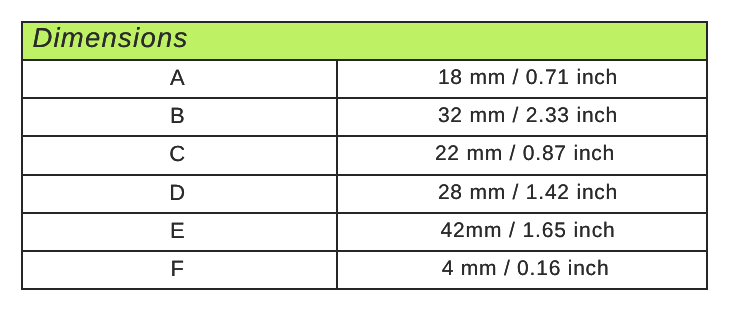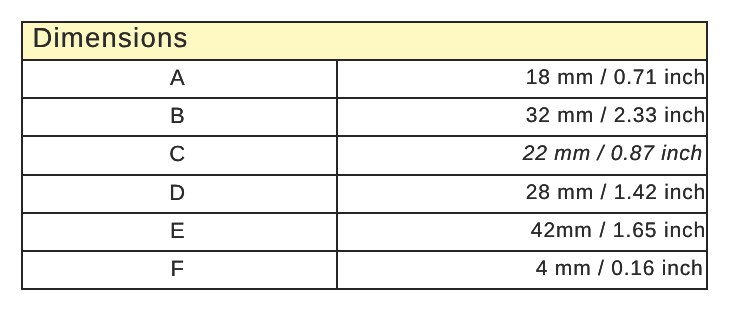--- a/index.html
+++ b/index.html
@@ -34,59 +34,60 @@
     background: #ffffff;
   }
   .dim-table td {
     border: 2px solid #262626;
     padding: 0;
     height: 36.14px;
     color: #2b2b2b;
     text-shadow: 0 0 0.3px #2b2b2b;
   }
   .hdr-cell {
-    background: #fef9c3;
+    background: #bef264;
     font-size: 27.5px;
     text-align: left;
     padding-left: 9px !important;
     letter-spacing: 1.25px;
     vertical-align: middle;
     line-height: 30px;
     position: relative;
     text-shadow: 0 0 0.45px #2b2b2b;
+    font-style: italic;
   }
   .col-label { width: 315px; }
   .col-value { width: 370px; }
   .hdr-text {
     position: relative;
     top: -3.5px;
     left: 0.4px;
     display: inline-block;
   }
   .label-cell {
     text-align: center;
     font-size: 22px;
     letter-spacing: 0;
     vertical-align: middle;
   }
   .label-cell .cell-text { left: -2.2px; top: -1px; }
   .value-cell {
-    text-align: right;
+    text-align: center;
     font-size: 21px;
     letter-spacing: 0.78px;
     padding-left: 12px !important;
     vertical-align: middle;
   }
   .cell-text {
     position: relative;
     top: -2px;
     display: inline-block;
   }
   .value-cell .cell-text { top: -1px; }
-  .r2 .value-cell .cell-text { left: -3px; font-style: italic; }
+  .r2 .value-cell .cell-text { left: -3px; }
   .r5 .value-cell .cell-text { left: -2.5px; }
   .r4 .value-cell { letter-spacing: 0.88px; }
 </style>
 </head>
 <body>
 
 <div class="page">
   <table class="dim-table">
     <colgroup>
       <col class="col-label">

